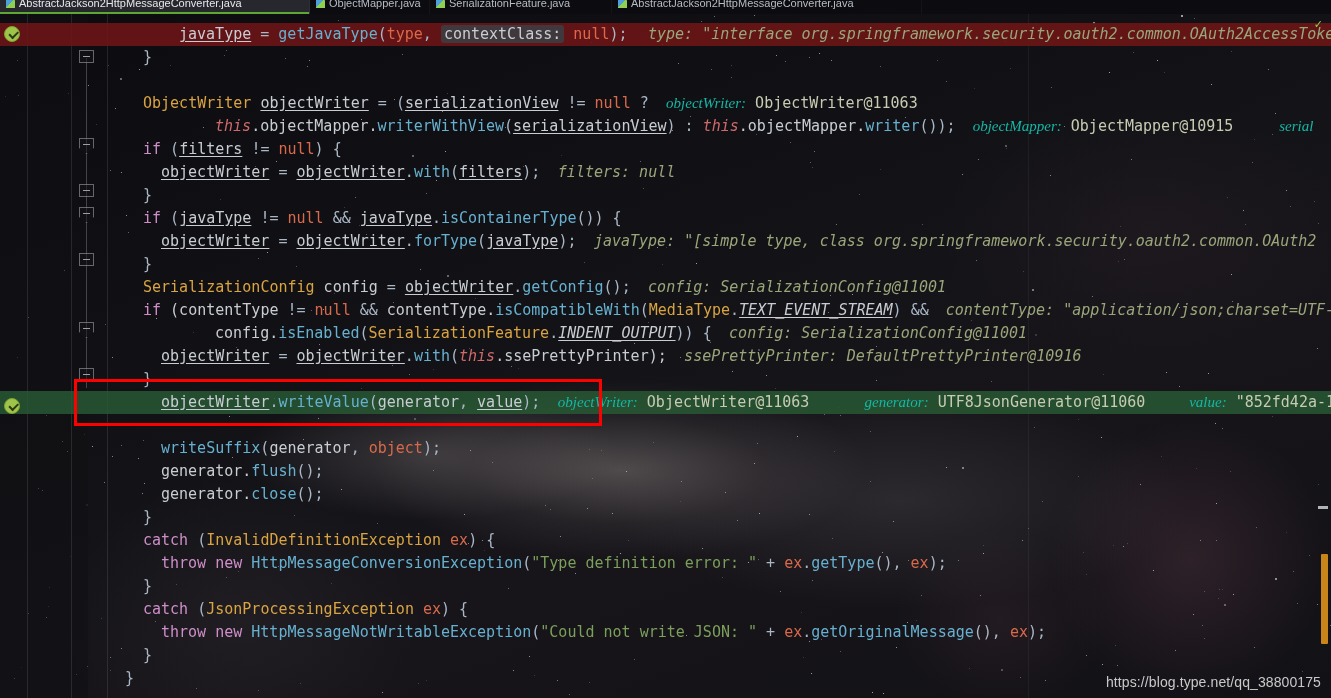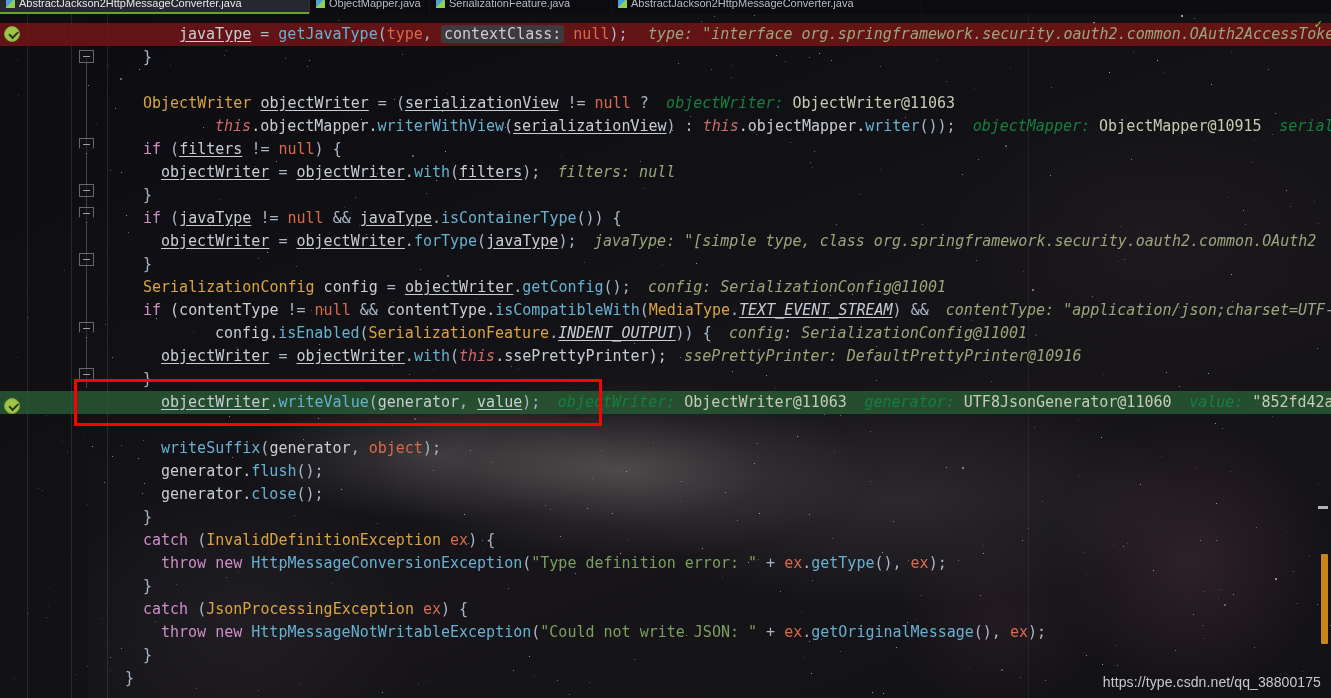--- a/index.html
+++ b/index.html
@@ -86,21 +86,21 @@
   
   .kw   { color:#cf8ec9; }
   .typ  { color:#d9a441; }
   .mth  { color:#67b1d0; }
   .var  { color:#c8cdd3; text-decoration: underline; text-underline-offset:2px; }
   .pln  { color:#c8cdd3; }
   .nul  { color:#d9694a; }
   .str  { color:#7ba05b; }
   .stat { color:#c8cdd3; font-style: italic; text-decoration: underline; text-underline-offset:2px;}
   .hint { color:#9aa67a; font-style: italic; }
-  .hintd{ color:#15803d; font-style: italic; }
+  .hintd{ color:#14b8a6; font-style: italic; font-family: Liberation Serif, serif; }
   .hintv{ color:#c7cbb2; font-style: normal; }
   .op   { color:#a9b7c6; }
   .paramchip {
     background: rgba(60,62,66,0.9); color:#c9ccd1;
     border-radius:3px; padding:0 3px; font-style:normal;
   }
 
   
   .gicon {
     position:absolute; left:4px; width:16px; height:16px; z-index:6;
@@ -606,13 +606,13 @@
 <div id="editor"><div class="line hl-red" id="line-javatype" style="top: 9px;"><div class="code" style="left: 179px;"><span class="var">javaType</span><span class="pln"> </span><span class="op">=</span><span class="pln"> </span><span class="mth">getJavaType</span><span class="op">(</span><span class="nul">type</span><span class="op">, </span><span class="paramchip">contextClass:</span><span class="pln"> </span><span class="nul">null</span><span class="op">);</span></div><div style="position: absolute; left: 648px; top: 0px; height: 23px;"><span class="hint">type:</span><span class="hint"> "interface org.springframework.security.oauth2.common.OAuth2AccessToken"</span></div></div><div class="line" id="line-close-1" style="top: 32px;"><div class="code" style="left: 143px;"><span class="op">}</span></div></div><div class="line" id="line-blank-1" style="top: 55px;"><div class="code" style="left: 107px;"></div></div><div class="line" id="line-objectwriter-decl" style="top: 78px;"><div class="code" style="left: 143px;"><span class="typ">ObjectWriter</span><span class="pln"> </span><span class="var">objectWriter</span><span class="pln"> </span><span class="op">=</span><span class="pln"> </span><span class="op">(</span><span class="var">serializationView</span><span class="pln"> </span><span class="op">!=</span><span class="pln"> </span><span class="nul">null</span><span class="op"> ?</span></div><div style="position: absolute; left: 666.12px; top: 0px; height: 23px;"><span class="hintd">objectWriter:</span><span class="hintv"> ObjectWriter@11063</span></div></div><div class="line" id="line-writerwithview" style="top: 101px;"><div class="code" style="left: 215px;"><span class="kw" style="font-style: italic; color: rgb(207, 106, 106);">this</span><span class="pln">.objectMapper.</span><span class="mth">writerWithView</span><span class="op">(</span><span class="var">serializationView</span><span class="op">)</span><span class="op"> : </span><span class="kw" style="font-style: italic; color: rgb(207, 106, 106);">this</span><span class="pln">.objectMapper.</span><span class="mth">writer</span><span class="op">());</span></div><div style="position: absolute; left: 972.64px; top: 0px; height: 23px;"><span class="hintd">objectMapper:</span><span class="hintv"> ObjectMapper@10915</span></div><div style="position: absolute; left: 1279.28px; top: 0px; height: 23px;"><span class="hintd">serial</span></div></div><div class="line" id="line-if-filters" style="top: 124px;"><div class="code" style="left: 143px;"><span class="kw">if</span><span class="op"> (</span><span class="var">filters</span><span class="pln"> </span><span class="op">!=</span><span class="pln"> </span><span class="nul">null</span><span class="op">) {</span></div></div><div class="line" id="line-with-filters" style="top: 147px;"><div class="code" style="left: 161px;"><span class="var">objectWriter</span><span class="pln"> </span><span class="op">=</span><span class="pln"> </span><span class="var">objectWriter</span><span class="op">.</span><span class="mth">with</span><span class="op">(</span><span class="var">filters</span><span class="op">);</span></div><div style="position: absolute; left: 557.84px; top: 0px; height: 23px;"><span class="hint">filters:</span><span class="hint"> null</span></div></div><div class="line" id="line-close-2" style="top: 170px;"><div class="code" style="left: 143px;"><span class="op">}</span></div></div><div class="line" id="line-if-javatype" style="top: 193px;"><div class="code" style="left: 143px;"><span class="kw">if</span><span class="op"> (</span><span class="var">javaType</span><span class="pln"> </span><span class="op">!=</span><span class="pln"> </span><span class="nul">null</span><span class="pln"> </span><span class="op">&amp;&amp;</span><span class="pln"> </span><span class="var">javaType</span><span class="op">.</span><span class="mth">isContainerType</span><span class="op">()) {</span></div></div><div class="line" id="line-fortype" style="top: 216px;"><div class="code" style="left: 161px;"><span class="var">objectWriter</span><span class="pln"> </span><span class="op">=</span><span class="pln"> </span><span class="var">objectWriter</span><span class="op">.</span><span class="mth">forType</span><span class="op">(</span><span class="var">javaType</span><span class="op">);</span></div><div style="position: absolute; left: 593.92px; top: 0px; height: 23px;"><span class="hint">javaType:</span><span class="hint"> "[simple type, class org.springframework.security.oauth2.common.OAuth2</span></div></div><div class="line" id="line-close-3" style="top: 239px;"><div class="code" style="left: 143px;"><span class="op">}</span></div></div><div class="line" id="line-serializationconfig" style="top: 262px;"><div class="code" style="left: 143px;"><span class="typ">SerializationConfig</span><span class="pln"> config </span><span class="op">=</span><span class="pln"> </span><span class="var">objectWriter</span><span class="op">.</span><span class="mth">getConfig</span><span class="op">();</span></div><div style="position: absolute; left: 648.08px; top: 0px; height: 23px;"><span class="hint">config:</span><span class="hint"> SerializationConfig@11001</span></div></div><div class="line" id="line-if-contenttype" style="top: 285px;"><div class="code" style="left: 143px;"><span class="kw">if</span><span class="pln"> (contentType </span><span class="op">!=</span><span class="pln"> </span><span class="nul">null</span><span class="pln"> </span><span class="op">&amp;&amp;</span><span class="pln"> contentType.</span><span class="mth">isCompatibleWith</span><span class="op">(</span><span class="typ">MediaType</span><span class="op">.</span><span class="stat">TEXT_EVENT_STREAM</span><span class="op">)</span><span class="pln"> </span><span class="op">&amp;&amp;</span></div><div style="position: absolute; left: 945.74px; top: 0px; height: 23px;"><span class="hint">contentType:</span><span class="hint"> "application/json;charset=UTF-</span></div></div><div class="line" id="line-isenabled" style="top: 308px;"><div class="code" style="left: 215px;"><span class="pln">config.</span><span class="mth">isEnabled</span><span class="op">(</span><span class="typ">SerializationFeature</span><span class="op">.</span><span class="stat">INDENT_OUTPUT</span><span class="op">)) {</span></div><div style="position: absolute; left: 729.1px; top: 0px; height: 23px;"><span class="hint">config:</span><span class="hint"> SerializationConfig@11001</span></div></div><div class="line" id="line-sseprettyprinter" style="top: 331px;"><div class="code" style="left: 161px;"><span class="var">objectWriter</span><span class="pln"> </span><span class="op">=</span><span class="pln"> </span><span class="var">objectWriter</span><span class="op">.</span><span class="mth">with</span><span class="op">(</span><span class="kw" style="font-style: italic; color: rgb(207, 106, 106);">this</span><span class="pln">.ssePrettyPrinter);</span></div><div style="position: absolute; left: 684.12px; top: 0px; height: 23px;"><span class="hint">ssePrettyPrinter:</span><span class="hint"> DefaultPrettyPrinter@10916</span></div></div><div class="line" id="line-close-4" style="top: 354px;"><div class="code" style="left: 143px;"><span class="op">}</span></div></div><div class="line hl-green" id="line-writevalue" style="top: 377px;"><div class="code" style="left: 161px;"><span class="var">objectWriter</span><span class="op">.</span><span class="mth">writeValue</span><span class="op">(</span><span class="pln">generator</span><span class="op">, </span><span class="var">value</span><span class="op">);</span></div><div style="position: absolute; left: 557.84px; top: 0px; height: 23px;"><span class="hintd">objectWriter:</span><span class="hintv"> ObjectWriter@11063</span></div><div style="position: absolute; left: 864.48px; top: 0px; height: 23px;"><span class="hintd">generator:</span><span class="hintv"> UTF8JsonGenerator@11060</span></div><div style="position: absolute; left: 1189.16px; top: 0px; height: 23px;"><span class="hintd">value:</span><span class="hintv"> "852fd42a-1</span></div></div><div class="line" id="line-blank-2" style="top: 400px;"><div class="code" style="left: 107px;"></div></div><div class="line" id="line-writesuffix" style="top: 423px;"><div class="code" style="left: 161px;"><span class="mth">writeSuffix</span><span class="op">(</span><span class="pln">generator</span><span class="op">, </span><span class="nul">object</span><span class="op">);</span></div></div><div class="line" id="line-flush" style="top: 446px;"><div class="code" style="left: 161px;"><span class="pln">generator.</span><span class="mth">flush</span><span class="op">();</span></div></div><div class="line" id="line-generator-close" style="top: 469px;"><div class="code" style="left: 161px;"><span class="pln">generator.</span><span class="mth">close</span><span class="op">();</span></div></div><div class="line" id="line-close-5" style="top: 492px;"><div class="code" style="left: 143px;"><span class="op">}</span></div></div><div class="line" id="line-catch-invaliddef" style="top: 515px;"><div class="code" style="left: 143px;"><span class="kw">catch</span><span class="op"> (</span><span class="typ">InvalidDefinitionException</span><span class="pln"> </span><span class="nul">ex</span><span class="op">) {</span></div></div><div class="line" id="line-throw-conversion" style="top: 538px;"><div class="code" style="left: 161px;"><span class="kw">throw</span><span class="pln"> </span><span class="kw">new</span><span class="pln"> </span><span class="mth">HttpMessageConversionException</span><span class="op">(</span><span class="str">"Type definition error: "</span><span class="op"> + </span><span class="nul">ex</span><span class="op">.</span><span class="mth">getType</span><span class="op">(), </span><span class="nul">ex</span><span class="op">);</span></div></div><div class="line" id="line-close-6" style="top: 561px;"><div class="code" style="left: 143px;"><span class="op">}</span></div></div><div class="line" id="line-catch-jsonprocessing" style="top: 584px;"><div class="code" style="left: 143px;"><span class="kw">catch</span><span class="op"> (</span><span class="typ">JsonProcessingException</span><span class="pln"> </span><span class="nul">ex</span><span class="op">) {</span></div></div><div class="line" id="line-throw-notwritable" style="top: 607px;"><div class="code" style="left: 161px;"><span class="kw">throw</span><span class="pln"> </span><span class="kw">new</span><span class="pln"> </span><span class="mth">HttpMessageNotWritableException</span><span class="op">(</span><span class="str">"Could not write JSON: "</span><span class="op"> + </span><span class="nul">ex</span><span class="op">.</span><span class="mth">getOriginalMessage</span><span class="op">(), </span><span class="nul">ex</span><span class="op">);</span></div></div><div class="line" id="line-close-7" style="top: 630px;"><div class="code" style="left: 143px;"><span class="op">}</span></div></div><div class="line" id="line-close-8" style="top: 653px;"><div class="code" style="left: 125px;"><span class="op">}</span></div></div><div class="gicon" style="top: 12px;"></div><div class="gicon" style="top: 384px;"></div><div class="foldline" style="top: 44px; height: 330px;"></div><div class="foldbox" style="top: 36px;"></div><div class="foldbox arrow" style="top: 124px;"></div><div class="foldbox" style="top: 170px;"></div><div class="foldbox arrow" style="top: 193px;"></div><div class="foldbox" style="top: 239px;"></div><div class="foldbox arrow" style="top: 308px;"></div><div class="foldbox" style="top: 354px;"></div></div>
 
 <div id="annotation" style="left: 74px; top: 379px; width: 528px; height: 47px; border-color: rgb(254, 0, 0);"></div>
 
 <div id="scrolltrack">
   <div id="scrollthumb" style="top: 540px; height: 90px; background: rgb(201, 132, 26);"></div>
   <div id="errmark" style="top:492px;"></div>
 </div>
 <div id="topmark" style="right:8px;top:18px;">✓</div>
 
-<div id="watermark">https://type.csdn.net/qq_38800175</div>
+<div id="watermark">https://blog.type.net/qq_38800175</div>
 
 </body></html>

